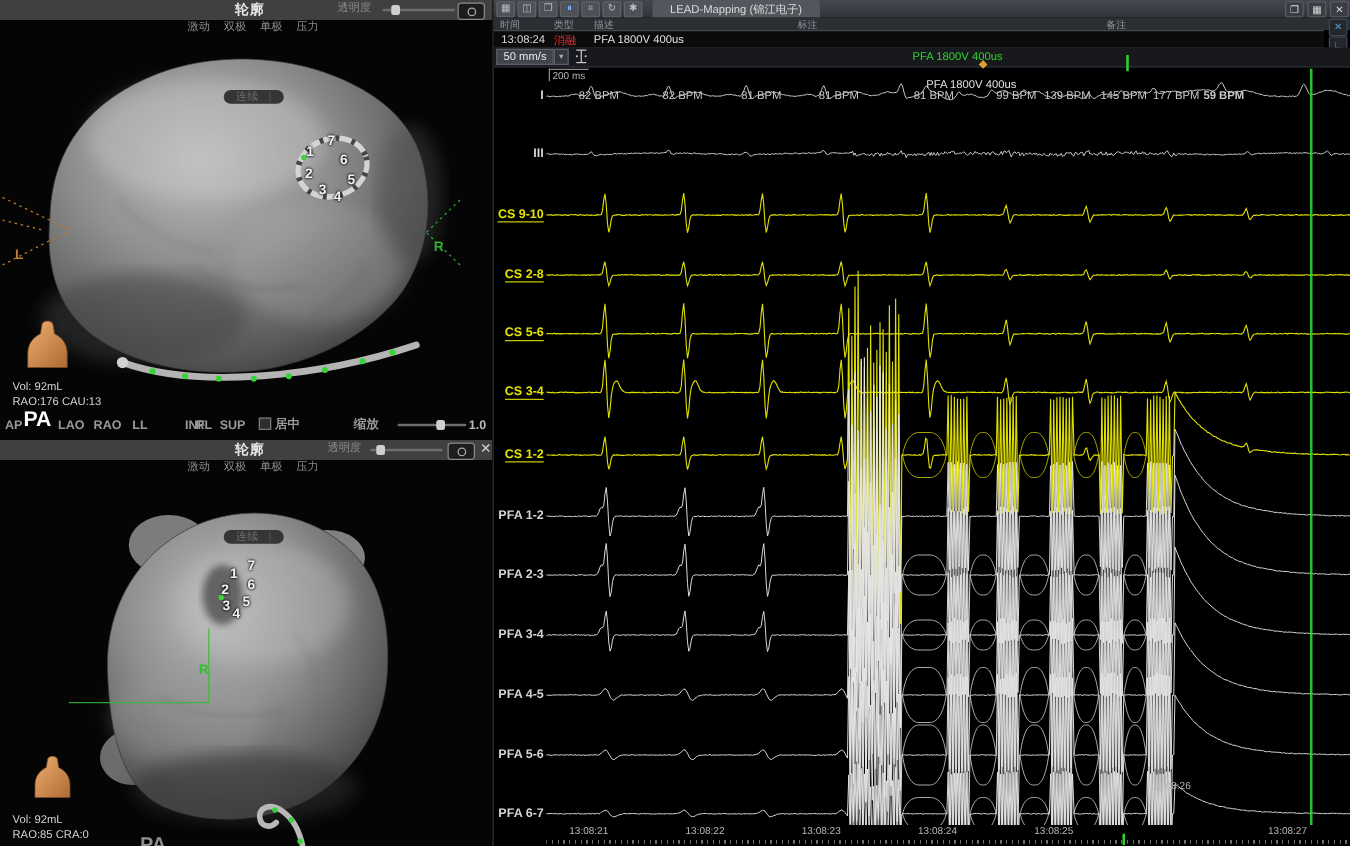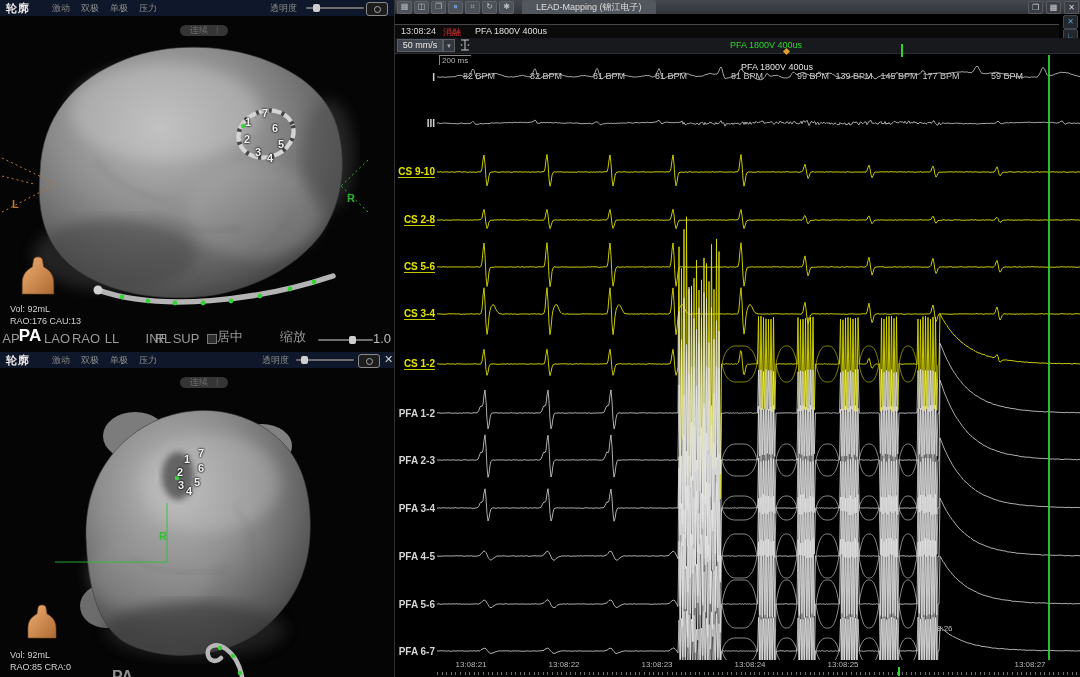--- a/index.html
+++ b/index.html
@@ -3,38 +3,38 @@
 <meta charset="utf-8">
 <style>
   html,body{margin:0;padding:0;background:#000;}
   #app{position:relative;width:1080px;height:677px;background:#000;overflow:hidden;
        font-family:"Liberation Sans",sans-serif;color:#ccc;-webkit-font-smoothing:antialiased;}
   .abs{position:absolute;}
   
   .panel3d{position:absolute;left:0;width:394px;background:#050505;overflow:hidden;}
   #p1{top:0;height:352px;border-bottom:1px solid #222;}
   #p2{top:352px;height:325px;}
-  .p3dhead{position:absolute;left:0;top:0;width:100%;height:16px;background:#0f172a;
-           display:flex;align-items:center;gap:11px;}
+  .p3dhead{position:absolute;left:0;top:0;width:100%;height:16px;background:#404040;
+           display:flex;align-items:center;gap:0;flex-direction:column;}
   .p3dtitle{font-size:11px;font-weight:bold;color:#e6e6e6;margin-left:6px;letter-spacing:1px;}
   .mode{font-size:9px;color:#8a8a8a;margin-left:11px;cursor:default;}
   .pill{margin-left:12px;height:11px;line-height:11px;padding:0 10px;border-radius:7px;
         background:#353535;color:#6f6f6f;font-size:9px;margin-top:44px;}
   .pill .sep{color:#555;margin-left:8px;}
   .slab{font-size:9px;color:#8a8a8a;}
   .strack{height:2px;background:#6e6e6e;position:relative;border-radius:1px;}
   .sthumb{position:absolute;top:-3px;width:7px;height:8px;background:#cfcfcf;border-radius:2px;}
   .cambtn{width:20px;height:12px;border:1px solid #8a8a8a;border-radius:3px;position:relative;background:#1d1d1d;}
   .cambtn::after{content:"";position:absolute;left:7px;top:3px;width:5px;height:5px;border:1px solid #aaa;border-radius:50%;}
   .xbtn{color:#d0d0d0;font-size:11px;line-height:10px;}
   .eln{position:absolute;transform:translate(-50%,-50%);font-size:11px;font-weight:bold;color:#f2f2f2;
        text-shadow:0 0 2px #000,0 0 2px #000;}
   .volinfo{font-size:9px;color:#d2d2d2;line-height:12px;}
   .viewrow{position:absolute;left:0;bottom:4px;width:394px;height:22px;}
-  .vbtn{position:absolute;bottom:2px;font-size:13px;color:#9a9a9a;transform:translateX(-50%);cursor:default;}
+  .vbtn{position:absolute;bottom:2px;font-size:10px;color:#9a9a9a;transform:translateX(-50%);cursor:default;font-weight:bold;}
   .vbtn.active{font-size:17px;font-weight:bold;color:#fff;}
   .chk{position:absolute;width:8px;height:8px;background:#2e2e2e;border:1px solid #777;}
   .omark{font-size:11px;font-weight:bold;}
   
   #rcol{position:absolute;left:394px;top:0;width:686px;height:677px;background:#000;border-left:1px solid #303030;}
   #titlebar{position:absolute;left:0;top:0;width:100%;height:14px;
             background:linear-gradient(#45494f,#303338);display:flex;align-items:center;}
   .tbico{width:13px;height:11px;margin-left:2px;background:#4d5158;border:1px solid #5e636a;border-radius:2px;
          font-size:8px;line-height:10px;text-align:center;color:#b8bcc2;}
   .tbico.blue{color:#7db4ff;}
@@ -256,20 +256,27 @@
           <span class="tbico">✱</span>
         </span>
       <span id="tbtab">LEAD-Mapping (锦江电子)</span>
       <span id="winctl">
         <span class="wbtn">❐</span>
         <span class="wbtn">▦</span>
         <span class="wbtn">✕</span>
       </span>
     </div>
 
+    <div id="evhead">
+        <span style="left: 5px;">时间</span>
+        <span style="left: 48px;">类型</span>
+        <span style="left: 80px;">描述</span>
+        <span style="left: 243px;">标注</span>
+        <span style="left: 490px;">备注</span>
+      </div>
     <div id="evrow">
       <span style="left:6px;color:#d8d8d8;">13:08:24</span>
       <span style="left:48px;color:#e03030;">消融</span>
       <span style="left:80px;color:#e0e0e0;">PFA 1800V 400us</span>
     </div>
     <span class="stackico" style="left:668px;top:15px;">✕</span>
     <span class="stackico" style="left:668px;top:29px;">∟</span>
 
     <div id="ctlrow">
       <span id="speedbox">50 mm/s</span>
@@ -339,21 +346,21 @@
     <div id="tickstrip"></div>
   <span class="bpm" style="left: 84px; top: 71px;">82 BPM</span>
       <span class="bpm" style="left: 151px; top: 71px;">82 BPM</span>
       <span class="bpm" style="left: 214px; top: 71px;">81 BPM</span>
       <span class="bpm" style="left: 276px; top: 71px;">81 BPM</span>
       <span class="bpm" style="left: 352px; top: 71px;">81 BPM</span>
       <span class="bpm" style="left: 418px; top: 71px;">99 BPM</span>
       <span class="bpm" style="left: 459px; top: 71px;">139 BPM</span>
       <span class="bpm" style="left: 504px; top: 71px;">145 BPM</span>
       <span class="bpm" style="left: 546px; top: 71px;">177 BPM</span>
-      <span class="bpm" style="left: 612px; top: 71px;">59 BPM</span>
+      <span class="bpm" style="left: 584px; top: 71px; font-weight: bold;">59 BPM</span>
       <span class="tlab" style="left: 76px; top: 660px; text-align: center;">13:08:21</span>
       <span class="tlab" style="left: 169px; top: 660px;">13:08:22</span>
       <span class="tlab" style="left: 262px; top: 660px;">13:08:23</span>
       <span class="tlab" style="left: 355px; top: 660px;">13:08:24</span>
       <span class="tlab" style="left: 448px; top: 660px;">13:08:25</span>
       <span class="tlab" style="left: 542px; top: 624px;">13:08:26</span>
       <span class="tlab" style="left: 635px; top: 660px;">13:08:27</span>
       <span class="chlabel wh" style="top: 77px;">I</span>
       <span class="chlabel wh" style="top: 123px;">III</span>
       <span class="chlabel cs" style="top: 172px;">CS 9-10</span>

